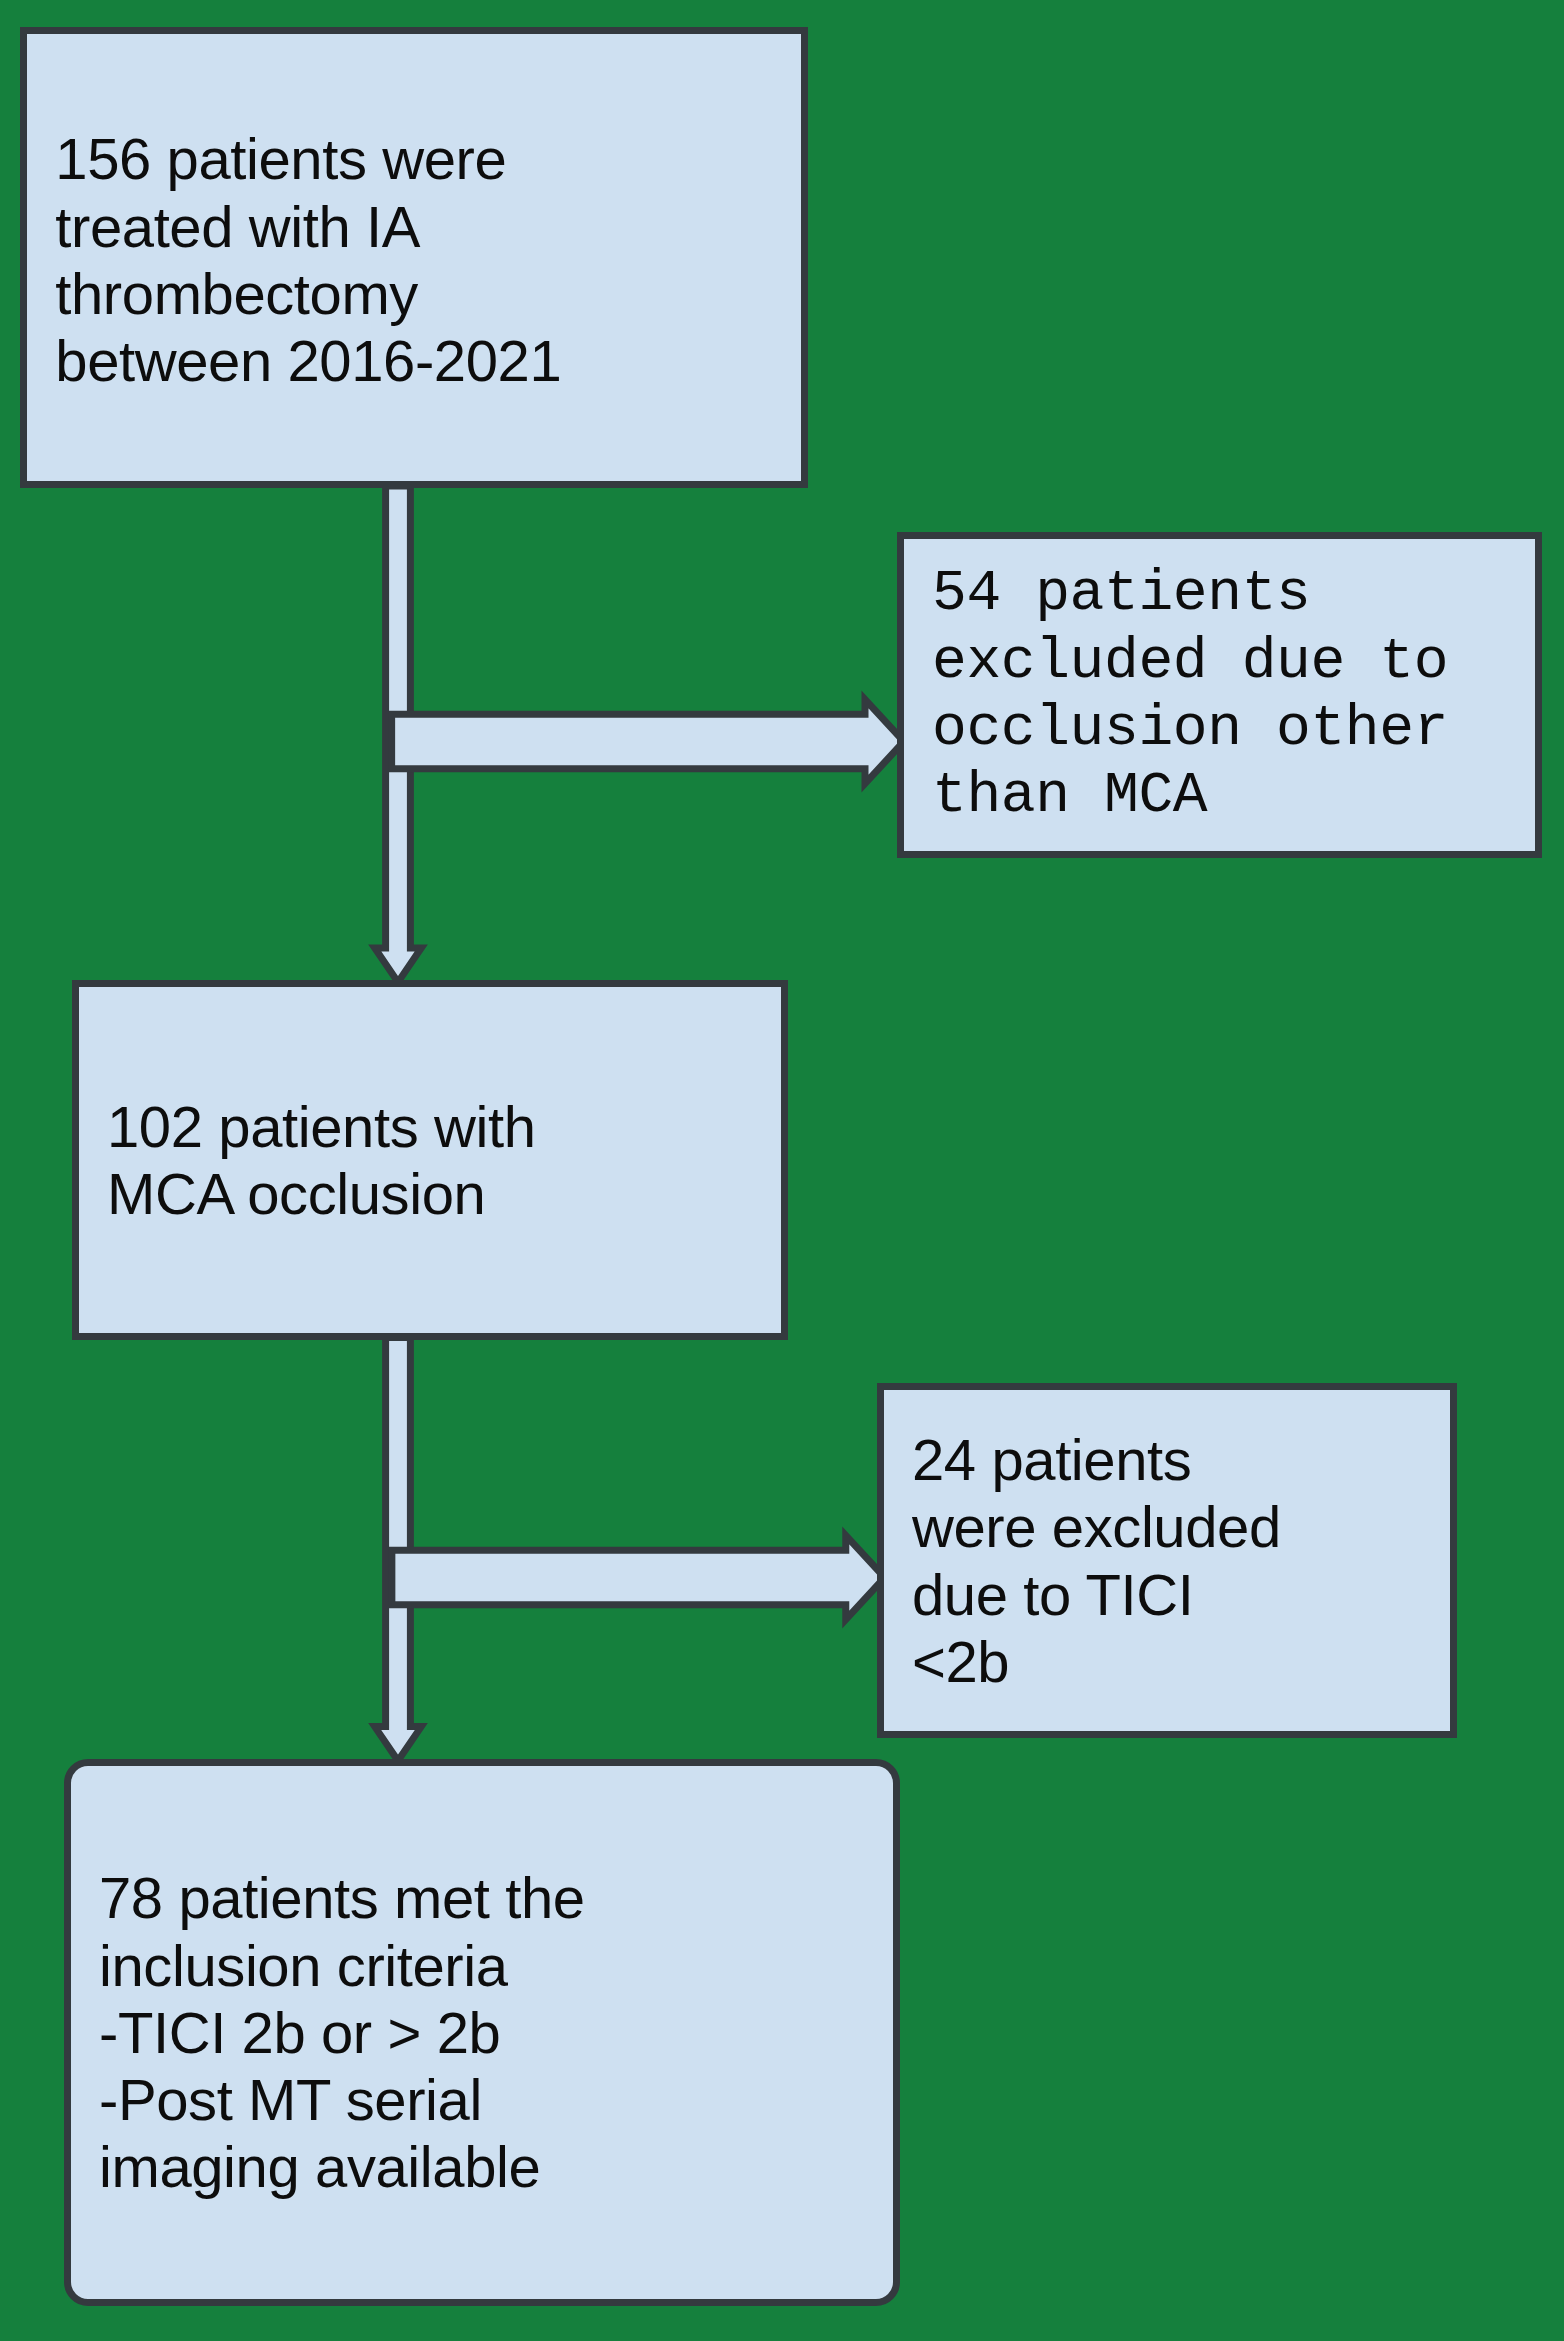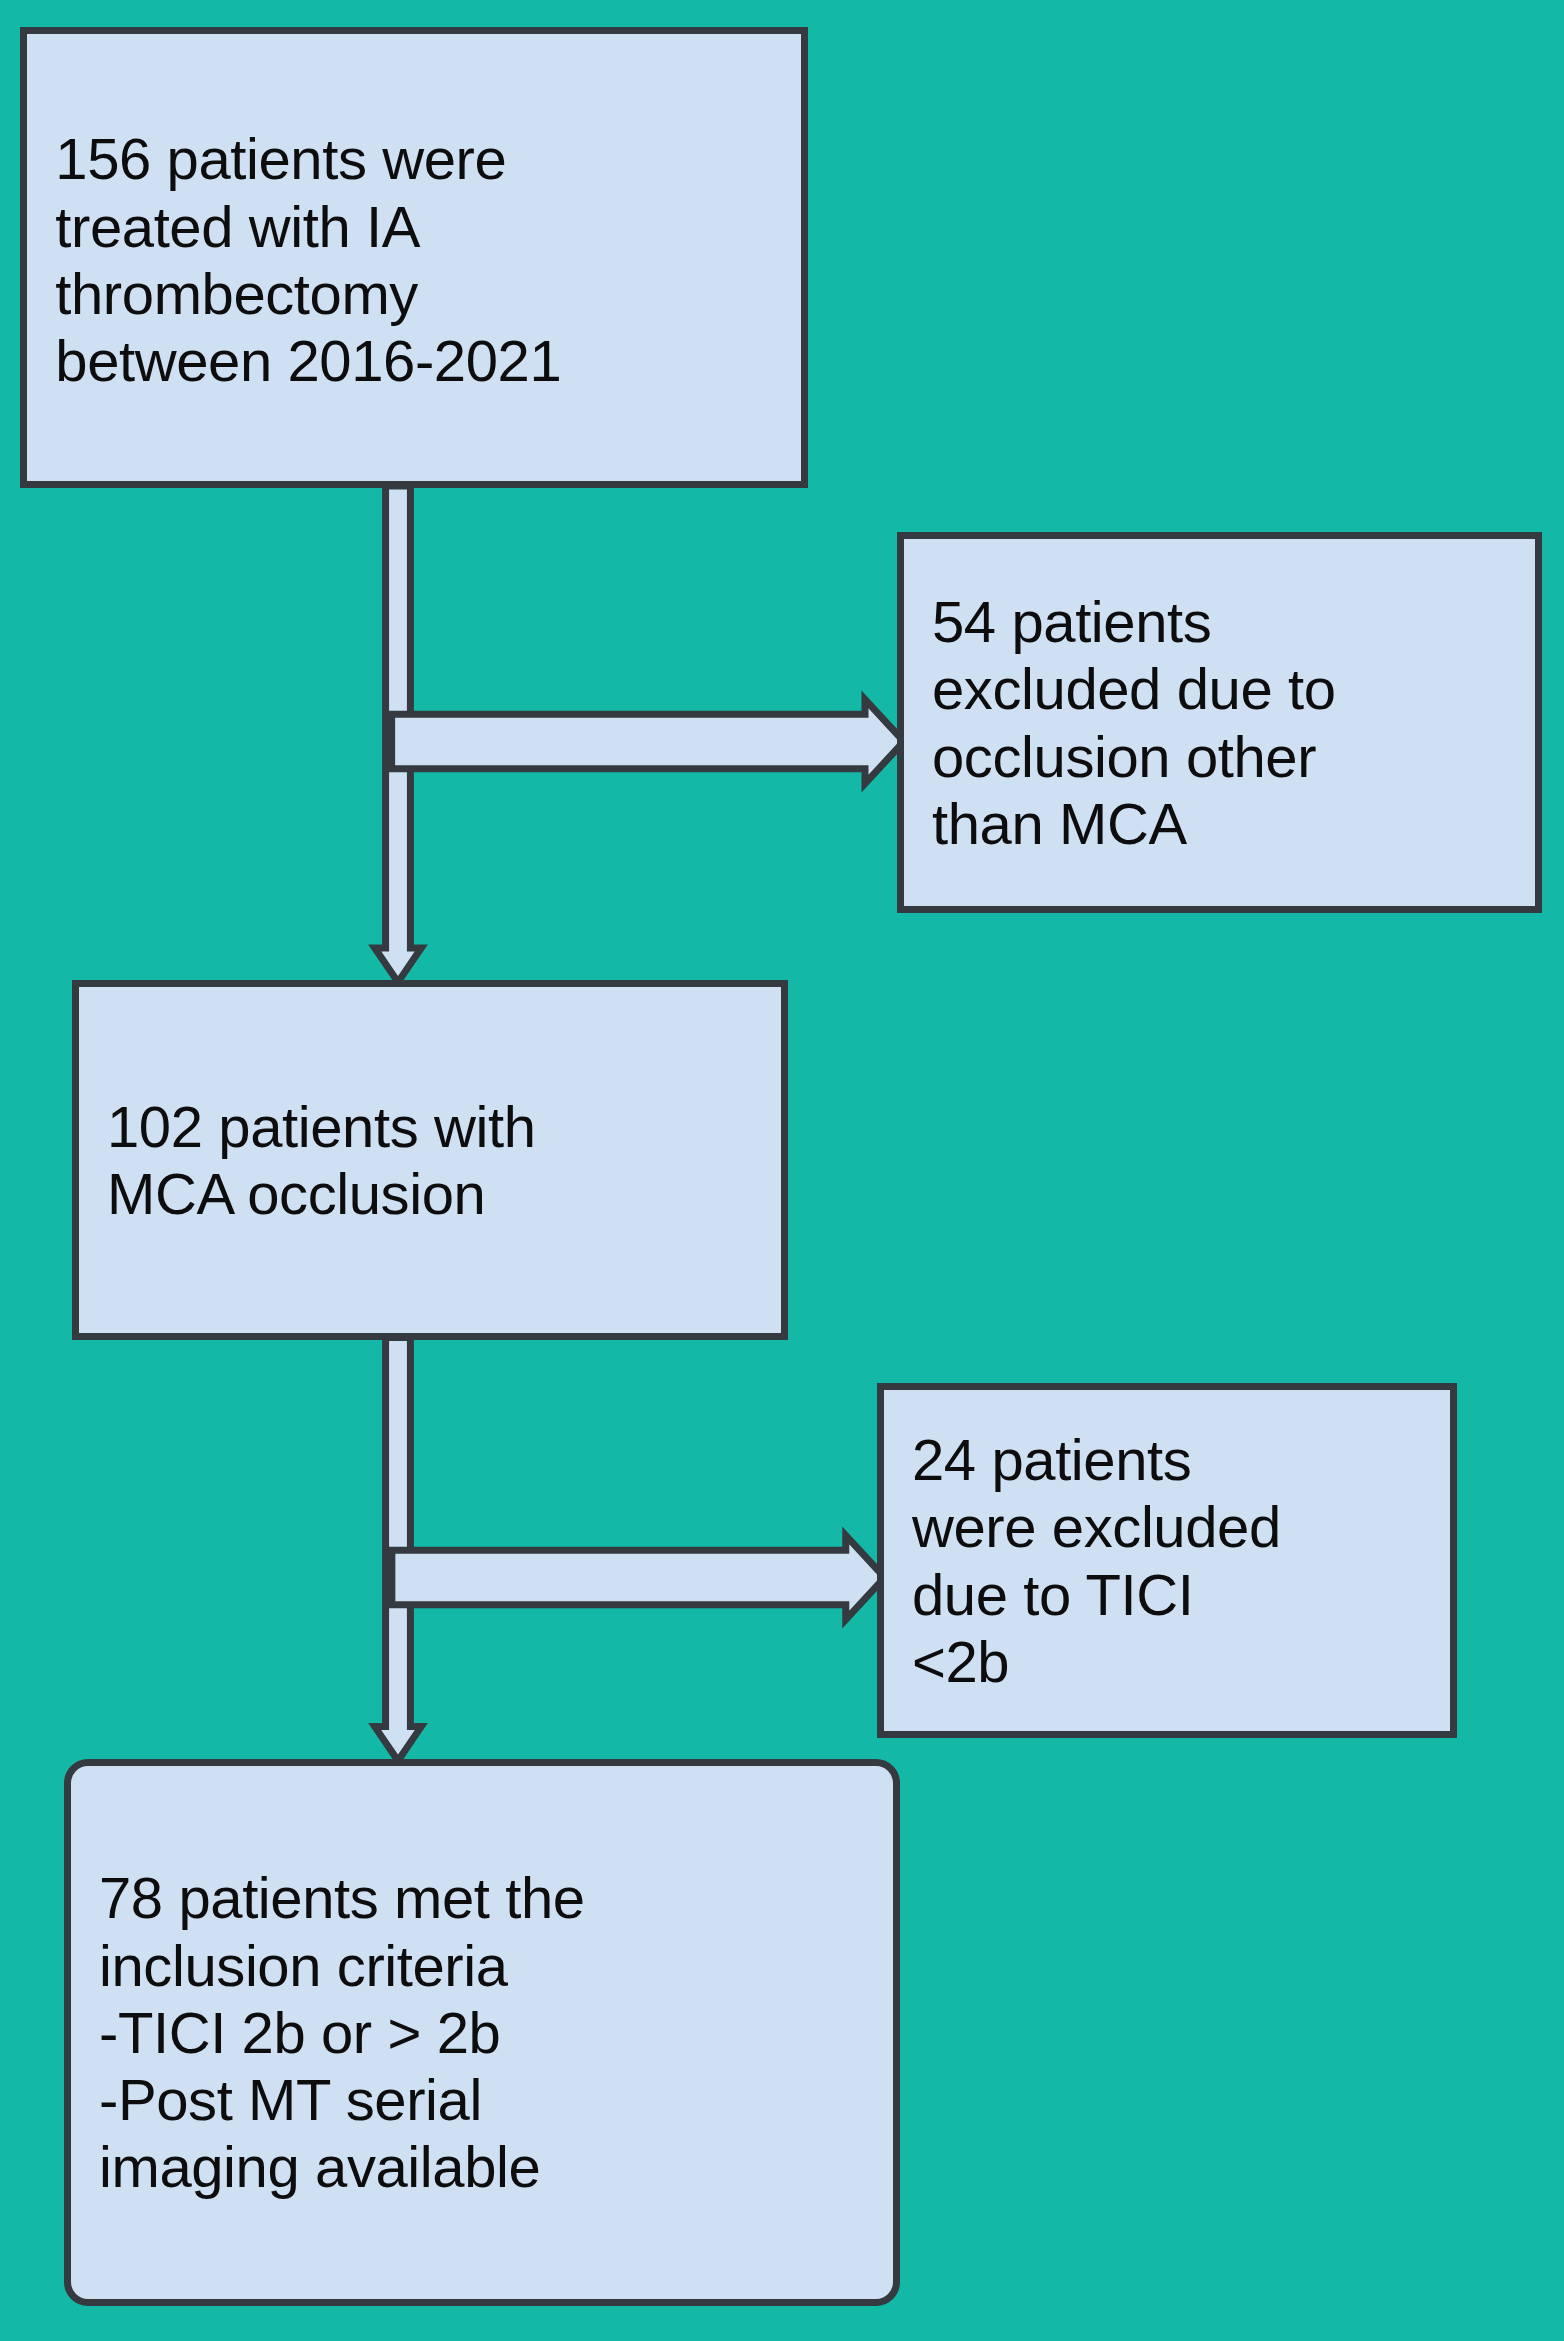--- a/index.html
+++ b/index.html
@@ -7,21 +7,21 @@
     padding: 0;
     background: #ffffff;
   }
   body {
     font-family: "Liberation Sans", sans-serif;
   }
   #canvas {
     position: relative;
     width: 1565px;
     height: 2342px;
-    background: #14b8a6;
+    background: #15803d;
     overflow: hidden;
   }
   .node {
     position: absolute;
     box-sizing: border-box;
     background: #cee0f1;
     border: 7px solid #343a3f;
     display: flex;
     flex-direction: column;
     justify-content: center;
@@ -33,21 +33,21 @@
     padding: 0 28px;
     white-space: pre-line;
     letter-spacing: -0.4px;
   }
   
   #node-screened { left: 20.3px;  top: 27px;   width: 788px; height: 461px; }
   #node-screened .body { padding-top: 4.7px; }
   #node-mca      { left: 72px;  top: 980px; width: 716px;  height: 360px; }
   #node-included { left: 64px;  top: 1759px; width: 836px; height: 547px; border-radius: 24px; }
   
-  #node-excl-1   { left: 897px; top: 532px;  width: 645px;  height: 381px; }
+  #node-excl-1   { left: 897px; top: 532px;  width: 645px;  height: 326px; font-family: Liberation Mono, monospace; }
   #node-excl-2   { left: 877px; top: 1371px; width: 580px;  height: 355px; margin-top: 12px; }
 
   
   .conn { position: absolute; }
   .conn svg { display: block; overflow: visible; }
 </style>
 </head>
 <body>
 
 <div id="canvas">

